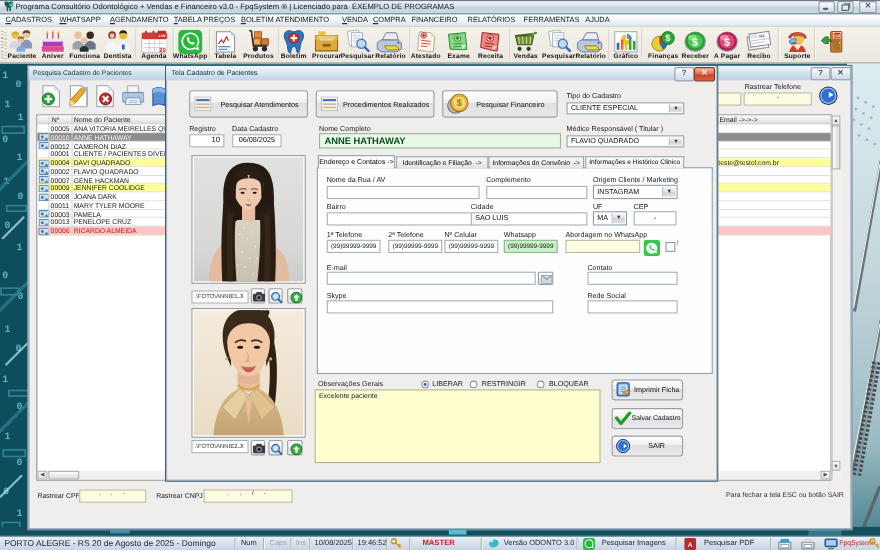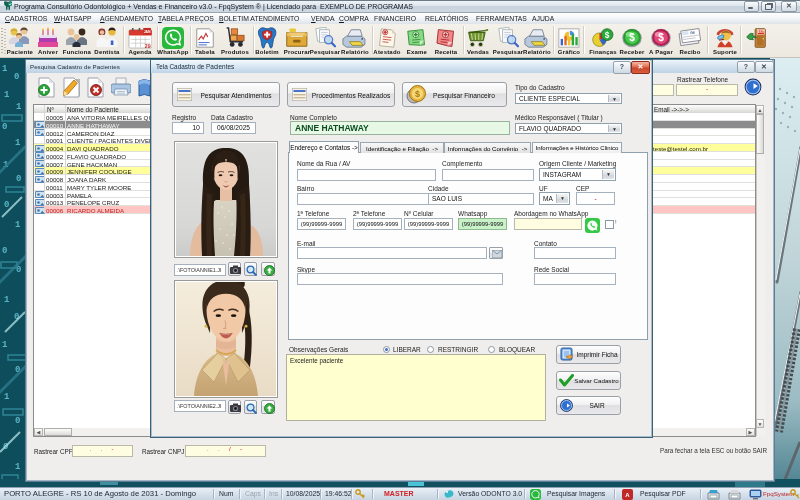--- a/index.html
+++ b/index.html
@@ -943,21 +943,21 @@
 <svg class="abs" style="left:560px;top:399px" width="13" height="13" viewBox="0 0 13 13">
   <circle cx="6.5" cy="6.5" r="6" fill="#2f6fd0" stroke="#16264e" stroke-width=".8"></circle>
   <circle cx="6.5" cy="6.5" r="5" fill="none" stroke="#9cc2f0" stroke-width="1"></circle>
   <path d="M3.5 6.5 h3.5 v-2 l3 2 -3 2 v-2z" fill="#fff"></path>
 </svg>
 <div class="abs" style="left:574px;top:402px;width:46px;text-align:center;font-size:6.5px;color:#111">SAIR</div>
 
 <div class="abs" style="left:0;top:487px;width:800px;height:13px;
      background:linear-gradient(#e9f0f7,#d5e0eb 50%,#c5d2e0);border-top:1px solid #8fa0b0"></div>
 <div id="statusbar">
-    <div class="abs" style="left:4px;top:489px;font-size:7.7px;color:#1a2430">PORTO ALEGRE - RS 10 de Agosto de 2031 - Domingo</div>
+    <div class="abs" style="left:4px;top:489px;font-size:7.7px;color:#1a2430">PORTO ALEGRE - RS 20 de Agosto de 2025 - Domingo</div>
     <div class="abs" style="left:213px;top:489px;width:1px;height:10px;background:#a8b4c2;border-right:1px solid #f0f4f8"></div>
     <div class="abs" style="left:219px;top:489.5px;font-size:6.8px;color:#1a2430">Num</div>
     <div class="abs" style="left:239px;top:489px;width:1px;height:10px;background:#a8b4c2;border-right:1px solid #f0f4f8"></div>
     <div class="abs" style="left:245px;top:489.5px;font-size:6.8px;color:#9aa4b0">Caps</div>
     <div class="abs" style="left:264px;top:489px;width:1px;height:10px;background:#a8b4c2;border-right:1px solid #f0f4f8"></div>
     <div class="abs" style="left:269px;top:489.5px;font-size:6.8px;color:#9aa4b0">Ins</div>
     <div class="abs" style="left:281px;top:489px;width:1px;height:10px;background:#a8b4c2;border-right:1px solid #f0f4f8"></div>
     <div class="abs" style="left:286px;top:489.5px;font-size:6.8px;color:#1a2430">10/08/2025</div>
     <div class="abs" style="left:320px;top:489px;width:1px;height:10px;background:#a8b4c2;border-right:1px solid #f0f4f8"></div>
     <div class="abs" style="left:325px;top:489.5px;font-size:6.8px;color:#1a2430">19:46:52</div>

